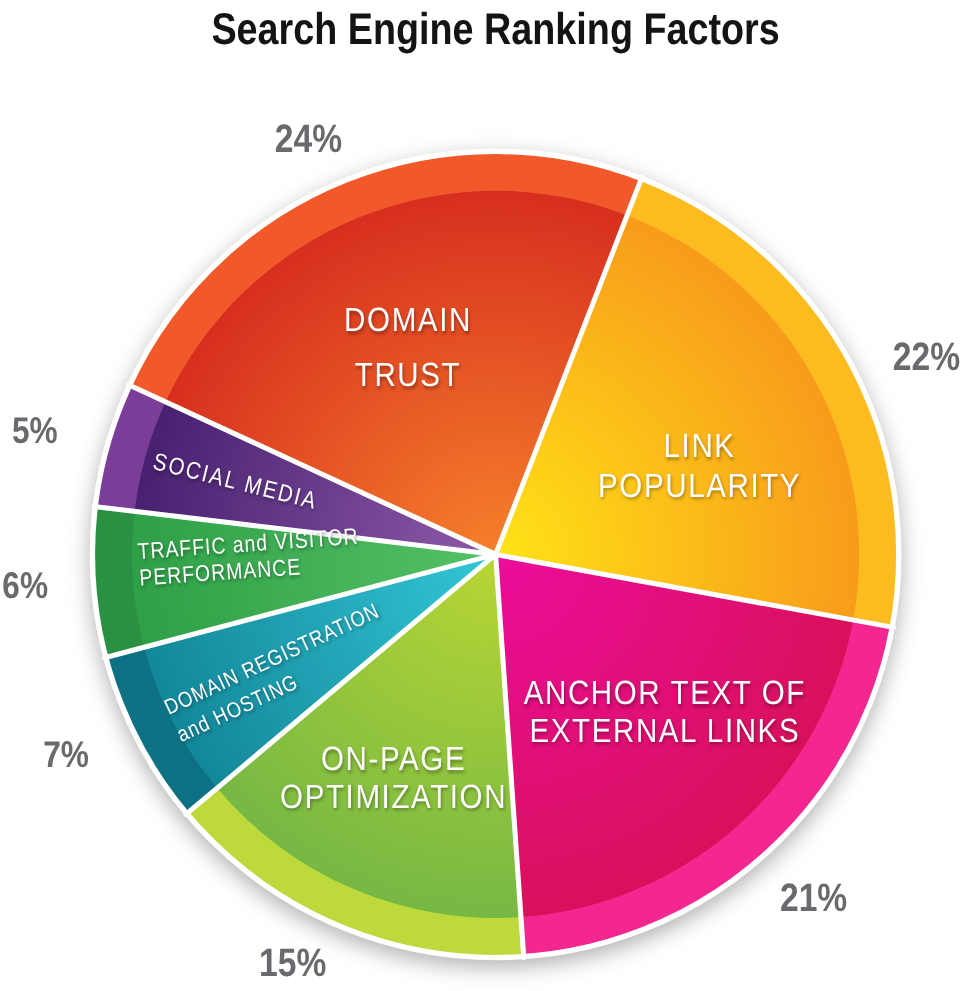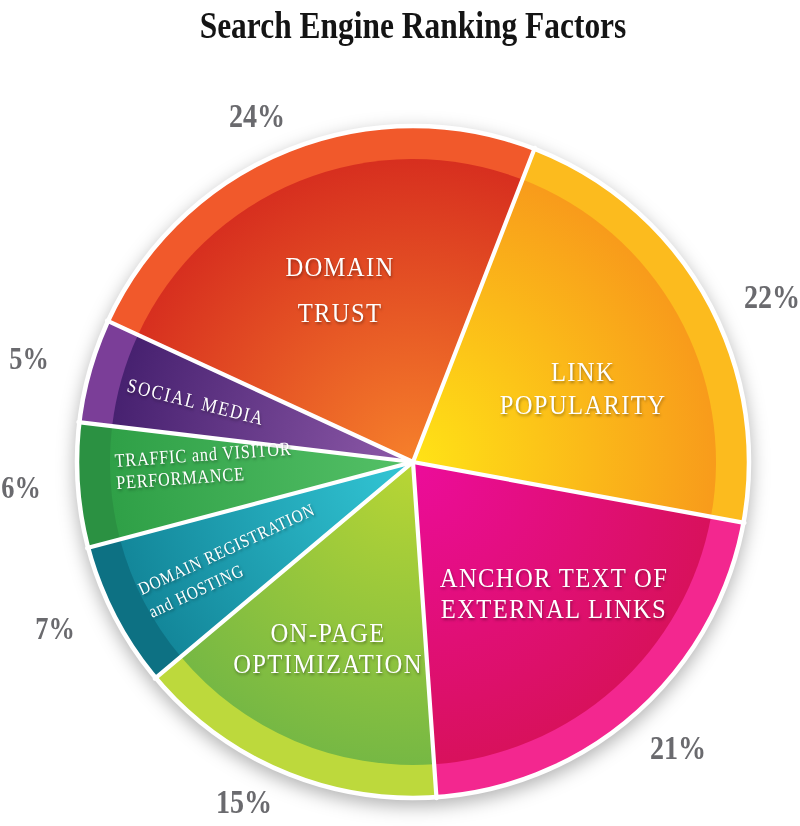--- a/index.html
+++ b/index.html
@@ -1,18 +1,18 @@
 <!DOCTYPE html>
 <html><head>
 <meta charset="utf-8">
 <style>
   html,body{margin:0;padding:0;background:#ffffff;}
   #stage{
     position:relative;width:800px;height:826px;overflow:hidden;background:#ffffff;
-    font-family:Liberation Serif, serif;
+    font-family:Liberation Sans, sans-serif;
   }
   #pie-svg{position:absolute;left:0;top:0;filter:drop-shadow(0px 6px 9px rgba(0,0,0,0.30));}
   .title{
     position:absolute;left:413px;top:25px;transform:translate(-50%,-50%) scaleX(.85);
     font-size:37px;font-weight:700;color:#141414;white-space:nowrap;
   }
   .slice-label{
     position:absolute;color:#ffffff;text-align:center;font-weight:400;
     text-shadow:1px 2px 3px rgba(0,0,0,0.35);letter-spacing:1.5px;white-space:nowrap;
     transform:translate(-50%,-50%) scaleX(.88);

